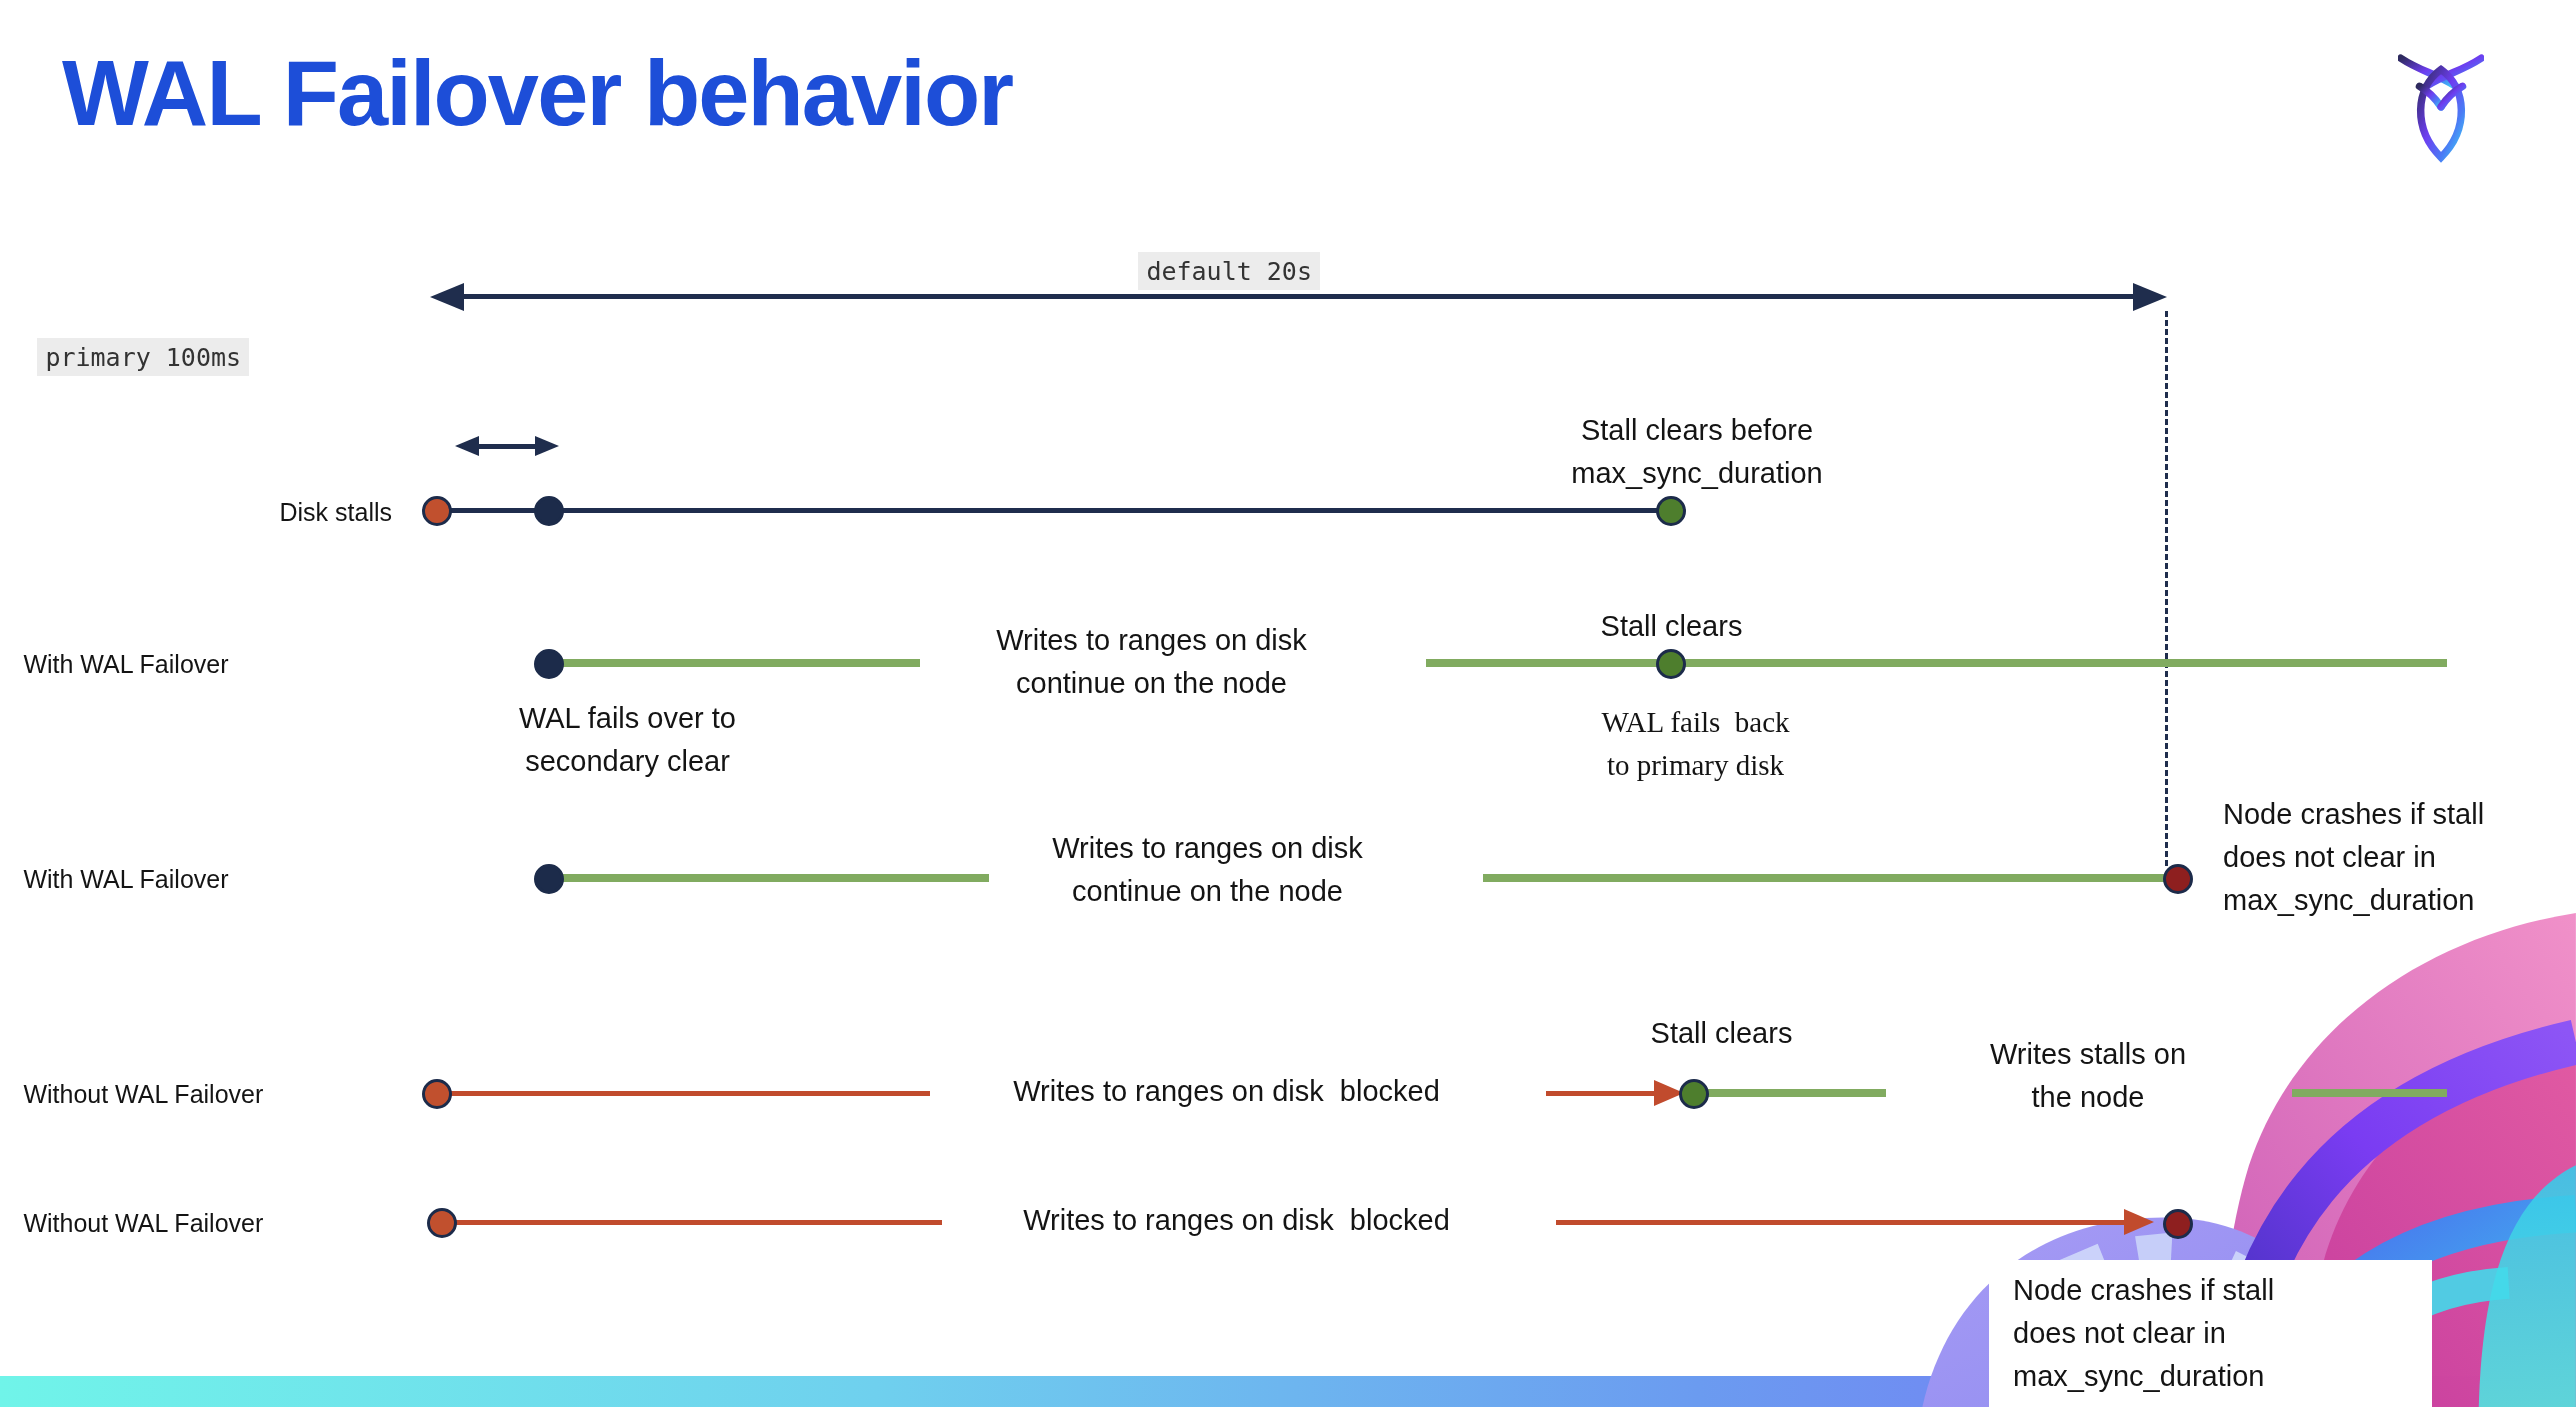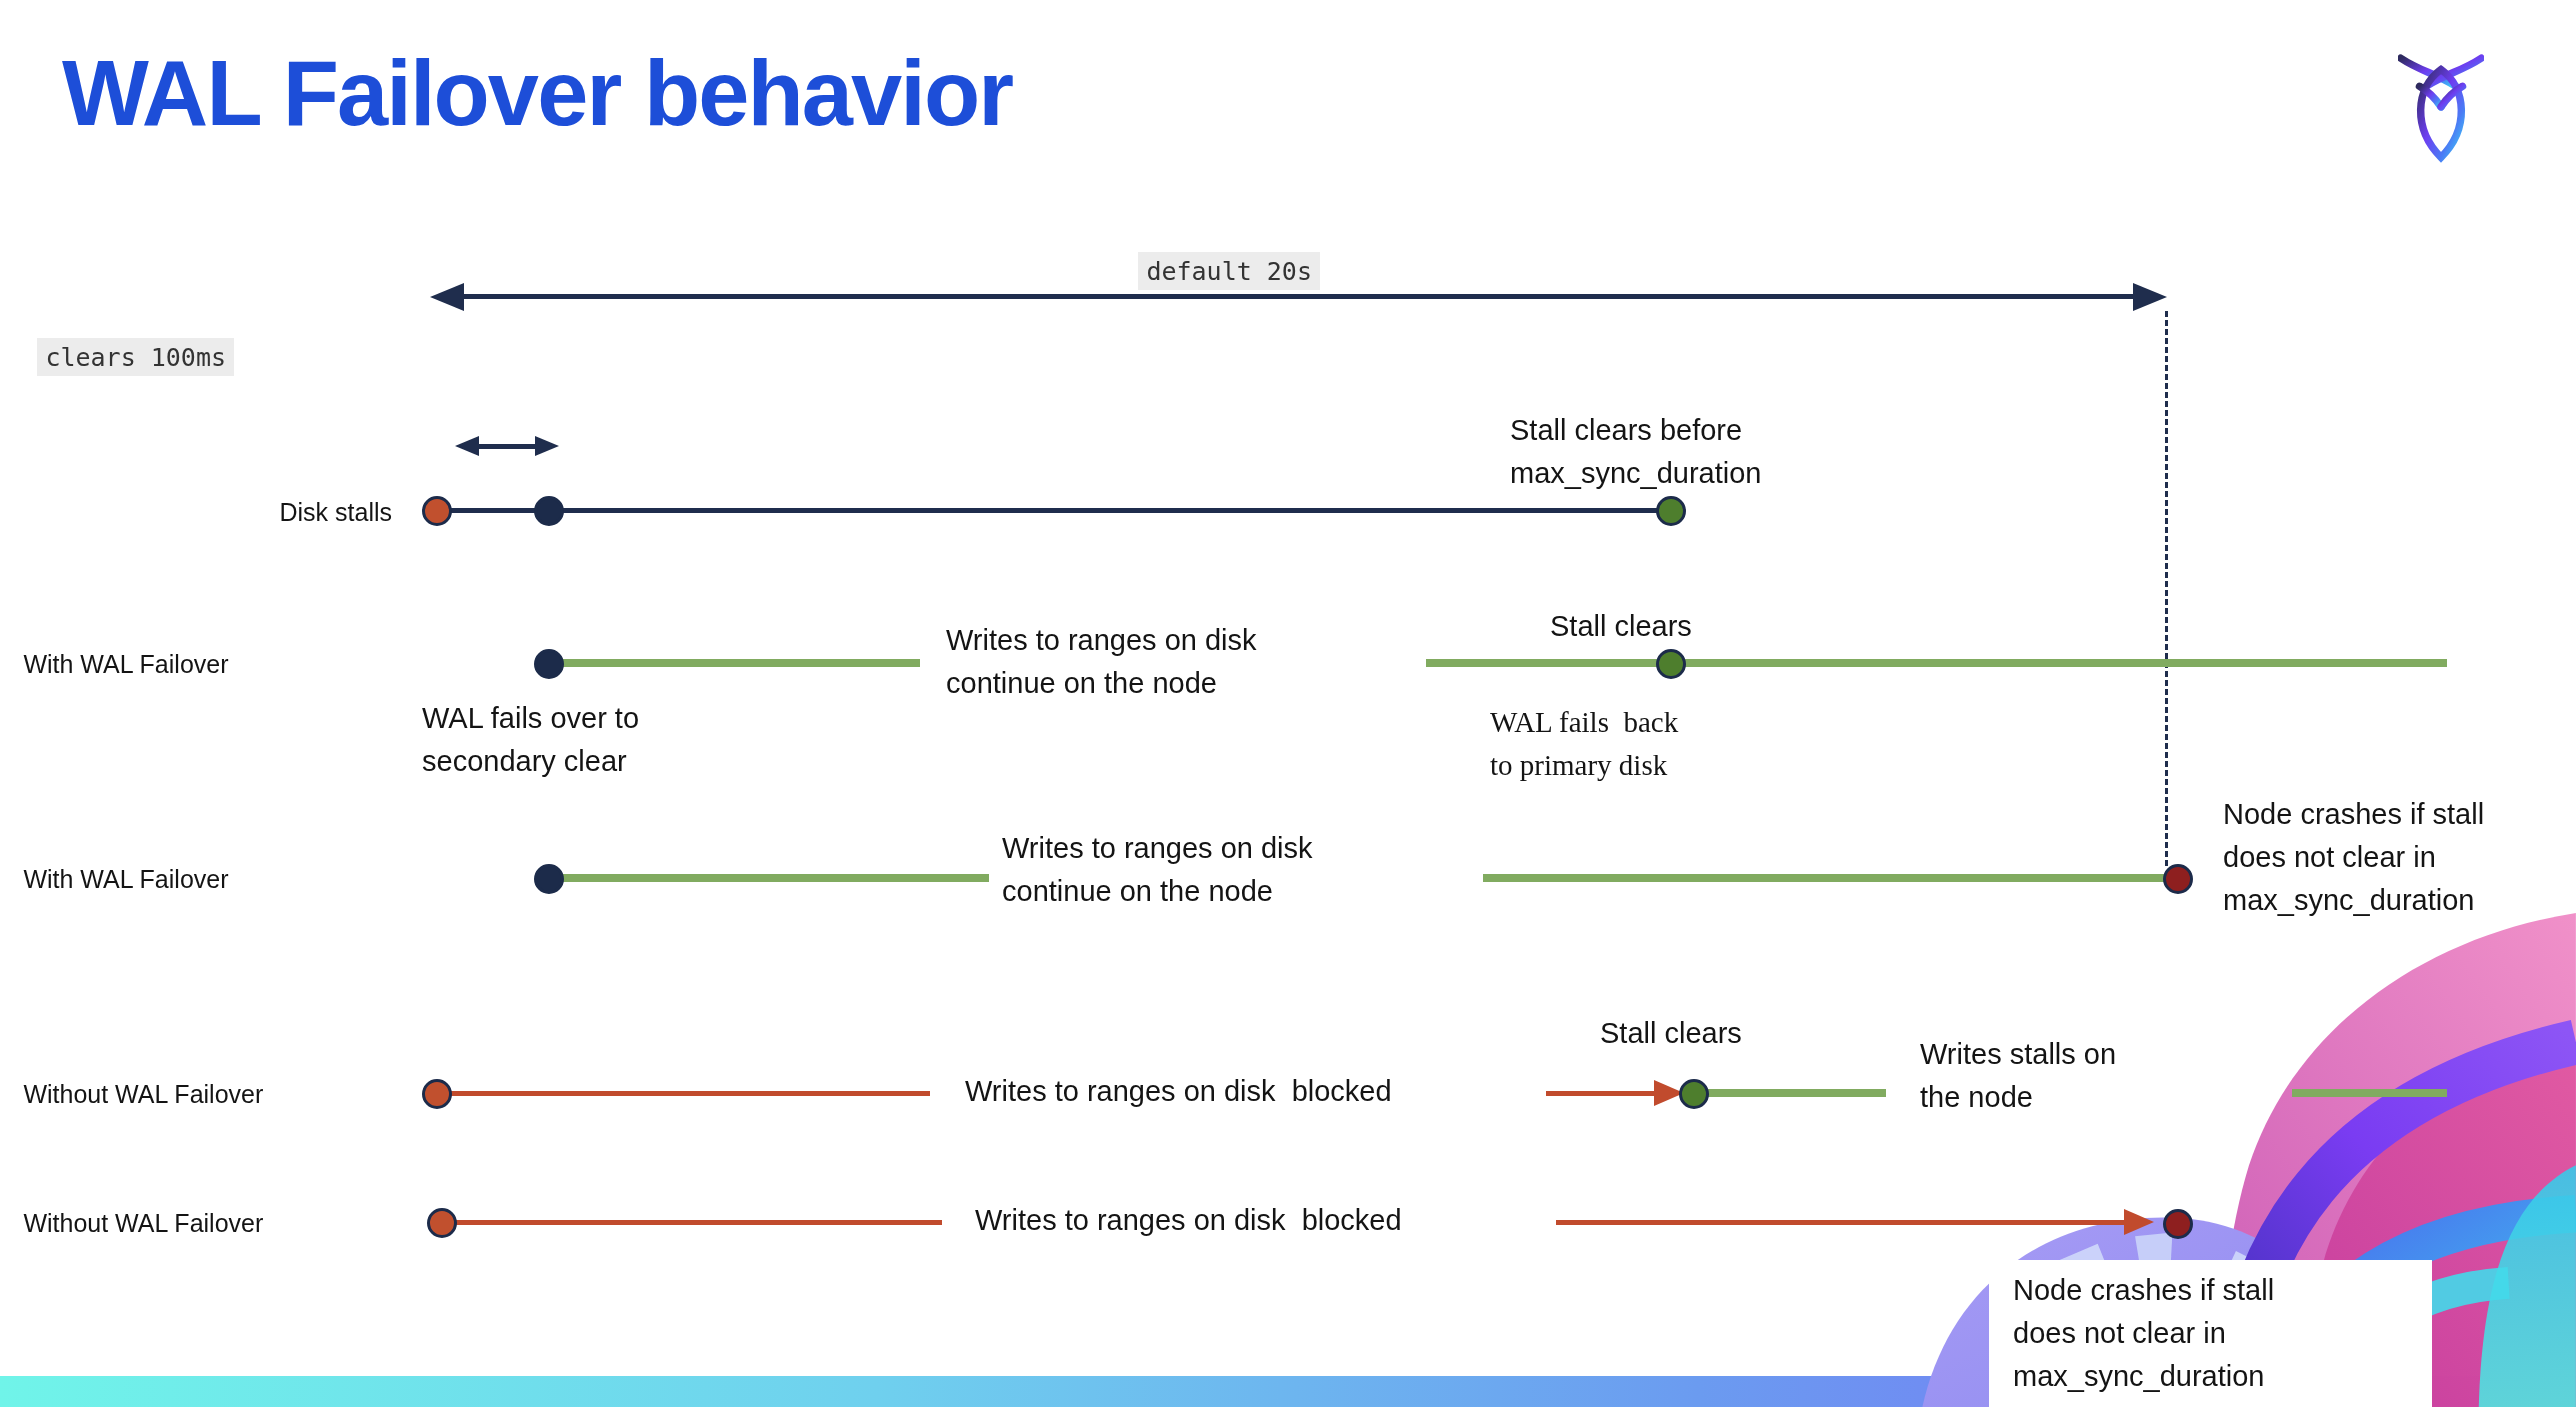--- a/index.html
+++ b/index.html
@@ -4,21 +4,21 @@
 <style>
   html,body{margin:0;padding:0;}
   body{
     width:2576px;height:1408px;position:relative;overflow:hidden;
     background:#ffffff;
     font-family:"Liberation Sans","DejaVu Sans",sans-serif;
     color:#141414;
   }
   .abs{position:absolute;}
   .t{white-space:pre-wrap;font-size:29px;line-height:43px;color:#141414;z-index:4;}
-  .t.center{}
+  .t.center{text-align:center;}
   .t.single{line-height:37px;}
   .row-label{font-size:25px;line-height:36px;z-index:4;}
 
   
   #page-title{
     left:62px;top:41px;font-size:92px;font-weight:bold;letter-spacing:-1.9px;
     color:#1d4ed8;z-index:4;
   }
 
   
@@ -132,21 +132,21 @@
 <div class="abs ah ah-left" style="left:430px;top:283px;"></div>
 <div class="nline" style="left:460px;top:294px;width:1675px;"></div>
 <div class="abs ah ah-right" style="left:2133px;top:283px;"></div>
 <div class="dashline" style="left:2165px;top:311px;height:555px;"></div>
 
 <div class="abs code-label" style="left:1138px;top:252px;">
   <span>default 20s</span>
 </div>
 
 <div class="abs code-label" style="left:37px;top:338px;">
-  <span>clears 100ms</span>
+  <span>primary 100ms</span>
 </div>
 
 <div class="abs ah ah-left small" style="left:455px;top:436px;"></div>
 <div class="nline" style="left:475px;top:444px;width:65px;"></div>
 <div class="abs ah ah-right small" style="left:535px;top:436px;"></div>
 
 <div class="abs row-label" style="left:168px;top:494px;width:224px;text-align:right;">Disk stalls</div>
 <div class="nline" style="left:437px;top:508px;width:1234px;"></div>
 <div class="abs t center" style="left:1510px;top:409px;width:374px;">Stall clears before
 max_sync_duration</div>

